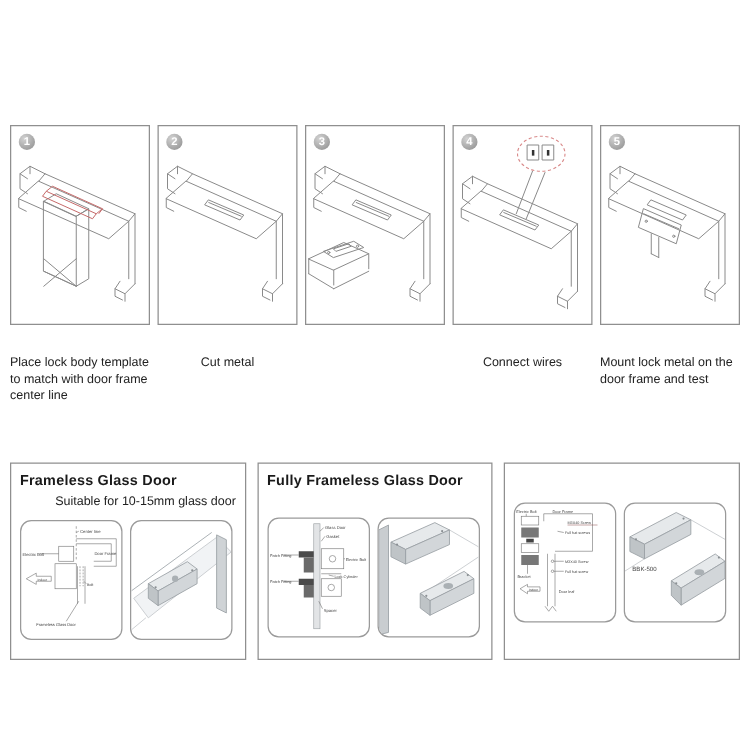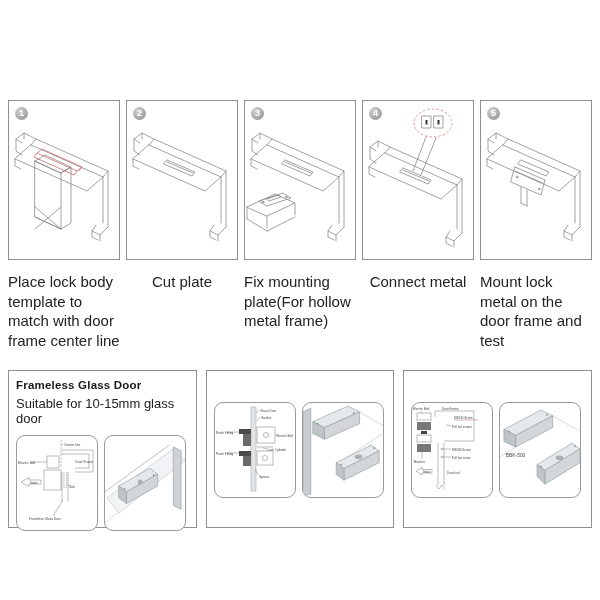--- a/index.html
+++ b/index.html
@@ -10,27 +10,27 @@
   
   .steps{position:absolute;left:8px;top:100px;width:584px;display:flex;gap:6px;}
   .step{width:112px;flex:0 0 112px;}
   .step-box{height:160px;border:1px solid #8f8f8f;background:#fff;position:relative;box-sizing:border-box;}
   .badge{
     position:absolute;left:6px;top:6px;width:13px;height:13px;border-radius:50%;
     background:radial-gradient(circle at 35% 30%, #d2d2d2, #8b8b8b);
     color:#fff;font-size:9px;font-weight:bold;line-height:13px;text-align:center;
   }
   .step-art{position:absolute;left:0;top:0;width:112px;height:158px;}
-  .caption{margin-top:12px;font-size:15px;line-height:1.3;color:#222;}
+  .caption{margin-top:24px;font-size:10px;line-height:1.3;color:#222;}
   .caption.center{text-align:center;}
   
   .panels{position:absolute;left:8px;top:370px;width:584px;display:flex;gap:9px;}
   .panel{flex:1;border:1px solid #8f8f8f;height:158px;box-sizing:border-box;padding:8px 7px 6px 7px;background:#fff;}
   .panel-title{font-size:11.5px;font-weight:bold;letter-spacing:.2px;}
-  .panel-sub{font-size:13px;margin-top:5px;color:#222;}
+  .panel-sub{font-size:10px;margin-top:5px;color:#222;text-align:right;}
   .boxes{display:flex;gap:6px;}
   .boxes.after-sub{margin-top:9px;}
   .boxes.no-sub{margin-top:23px;}
   .rbox{width:82px;height:96px;border:1px solid #9a9a9a;border-radius:9px;overflow:hidden;background:#fff;box-sizing:border-box;}
   .rbox svg{display:block;}
   
   svg text{font-family:"Liberation Sans",sans-serif;fill:#444;}
   .ln{stroke:#8a8a8a;stroke-width:0.8;fill:none;stroke-linejoin:round;stroke-linecap:round;}
   .tn{stroke:#777;stroke-width:0.5;fill:none;}
   .red{stroke:#c66a6a;stroke-width:0.8;fill:none;}
@@ -65,21 +65,21 @@
         <path class="ln" d="M22,44 L94,76 L78,90 L6,58 Z"></path>
         <path class="ln" d="M22,44 L27,38 L99,70 L94,76"></path>
         <path class="ln" d="M99,70 V126 M94,76 V122"></path>
         <path class="ln" d="M99,126 L91,134 L83,130 L87,124 M91,134 V140 M83,130 V136 L89,139"></path>
         <path class="ln" d="M27,38 L15,32 L7,38 V50 L13,54 M15,32 V38 M7,38 L13,42"></path>
         <path class="ln" d="M6,58 V65 L12,68"></path>
         <path class="ln" d="M40,59 L68,71 L65,75 L37,63 Z M40,61 L66,72"></path>
       </svg>
       <div class="badge">2</div>
     </div>
-    <div class="caption center">Cut plate</div>
+    <div class="caption center">Cut metal</div>
   </div>
 
   <div class="step">
     <div class="step-box">
       <svg class="step-art" viewBox="0 0 112 158">
         <path class="ln" d="M22,44 L94,76 L78,90 L6,58 Z"></path>
         <path class="ln" d="M22,44 L27,38 L99,70 L94,76"></path>
         <path class="ln" d="M99,70 V126 M94,76 V122"></path>
         <path class="ln" d="M99,126 L91,134 L83,130 L87,124 M91,134 V140 M83,130 V136 L89,139"></path>
         <path class="ln" d="M27,38 L15,32 L7,38 V50 L13,54 M15,32 V38 M7,38 L13,42"></path>
@@ -87,21 +87,20 @@
         <path class="ln" d="M40,59 L68,71 L65,75 L37,63 Z M40,61 L66,72"></path>
         <g>
           <path class="ln" d="M2,106 L30,93 L50,102 L22,115 Z M2,106 V118 M22,115 V127 M50,102 V114 M2,118 L22,130 M22,130 L50,116"></path>
           <path class="ln" d="M14,100 L38,92 L46,97 L22,105 Z M22,98 L34,94 L36,96 L24,100 Z"></path>
           <circle class="ln" cx="18" cy="101" r="0.9"></circle>
           <circle class="ln" cx="41" cy="96" r="0.9"></circle>
         </g>
       </svg>
       <div class="badge">3</div>
     </div>
-    <div class="caption">Fix mounting plate(For hollow metal frame)</div>
   </div>
 
   <div class="step">
     <div class="step-box">
       <svg class="step-art" viewBox="0 0 112 158">
         <path class="ln" d="M22,52 L94,84 L78,98 L6,66 Z"></path>
         <path class="ln" d="M22,52 L27,46 L99,78 L94,84"></path>
         <path class="ln" d="M99,78 V132 M94,84 V128"></path>
         <path class="ln" d="M99,132 L91,140 L83,136 L87,130 M91,140 V146 M83,136 V142 L89,145"></path>
         <path class="ln" d="M27,46 L15,40 L7,46 V58 L13,62 M15,40 V46 M7,46 L13,50"></path>
@@ -111,21 +110,21 @@
           <path class="ln" d="M50,70 L63,36 M58,74 L73,37"></path>
           <ellipse class="reddash" cx="70" cy="22" rx="19" ry="14"></ellipse>
           <rect class="ln" x="59" y="15" width="9" height="12" fill="#fff"></rect>
           <rect class="ln" x="71" y="15" width="9" height="12" fill="#fff"></rect>
           <rect x="62.5" y="19" width="2" height="4.5" fill="#333"></rect>
           <rect x="74.5" y="19" width="2" height="4.5" fill="#333"></rect>
         </g>
       </svg>
       <div class="badge">4</div>
     </div>
-    <div class="caption center">Connect metal</div>
+    <div class="caption center">Connect wires</div>
   </div>
 
   <div class="step">
     <div class="step-box">
       <svg class="step-art" viewBox="0 0 112 158">
         <path class="ln" d="M22,44 L94,76 L78,90 L6,58 Z"></path>
         <path class="ln" d="M22,44 L27,38 L99,70 L94,76"></path>
         <path class="ln" d="M99,70 V126 M94,76 V122"></path>
         <path class="ln" d="M99,126 L91,134 L83,130 L87,124 M91,134 V140 M83,130 V136 L89,139"></path>
         <path class="ln" d="M27,38 L15,32 L7,38 V50 L13,54 M15,32 V38 M7,38 L13,42"></path>
@@ -182,20 +181,21 @@
           <circle cx="36" cy="46" r="2.6" fill="#aab0b4"></circle>
           <circle cx="20" cy="53" r="0.9" fill="#8b9094"></circle>
           <circle cx="50" cy="39" r="0.9" fill="#8b9094"></circle>
           <path d="M12,78 L0,88" stroke="#c4c8cb" stroke-width="0.7"></path>
         </svg>
       </div>
     </div>
   </div>
 
   <div class="panel">
+    <div class="panel-title">Fully Frameless Glass Door</div>
     <div class="boxes no-sub">
       <div class="rbox">
         <svg width="80" height="94" viewBox="0 0 80 94">
           <rect x="36" y="4" width="5" height="84" fill="#e2e4e6" stroke="#9aa0a4" stroke-width="0.5"></rect>
           <path class="tn" d="M44,7 L41,10"></path>
           <text x="45" y="8.5" font-size="3.3">Glass Door</text>
           <path class="tn" d="M45,14 L42,18"></path>
           <text x="46" y="15.5" font-size="3.3">Gasket</text>
           <rect x="24" y="26" width="12" height="5" fill="#4a4a4a"></rect>
           <rect x="28" y="31" width="8" height="12" fill="#6a6a6a"></rect>

